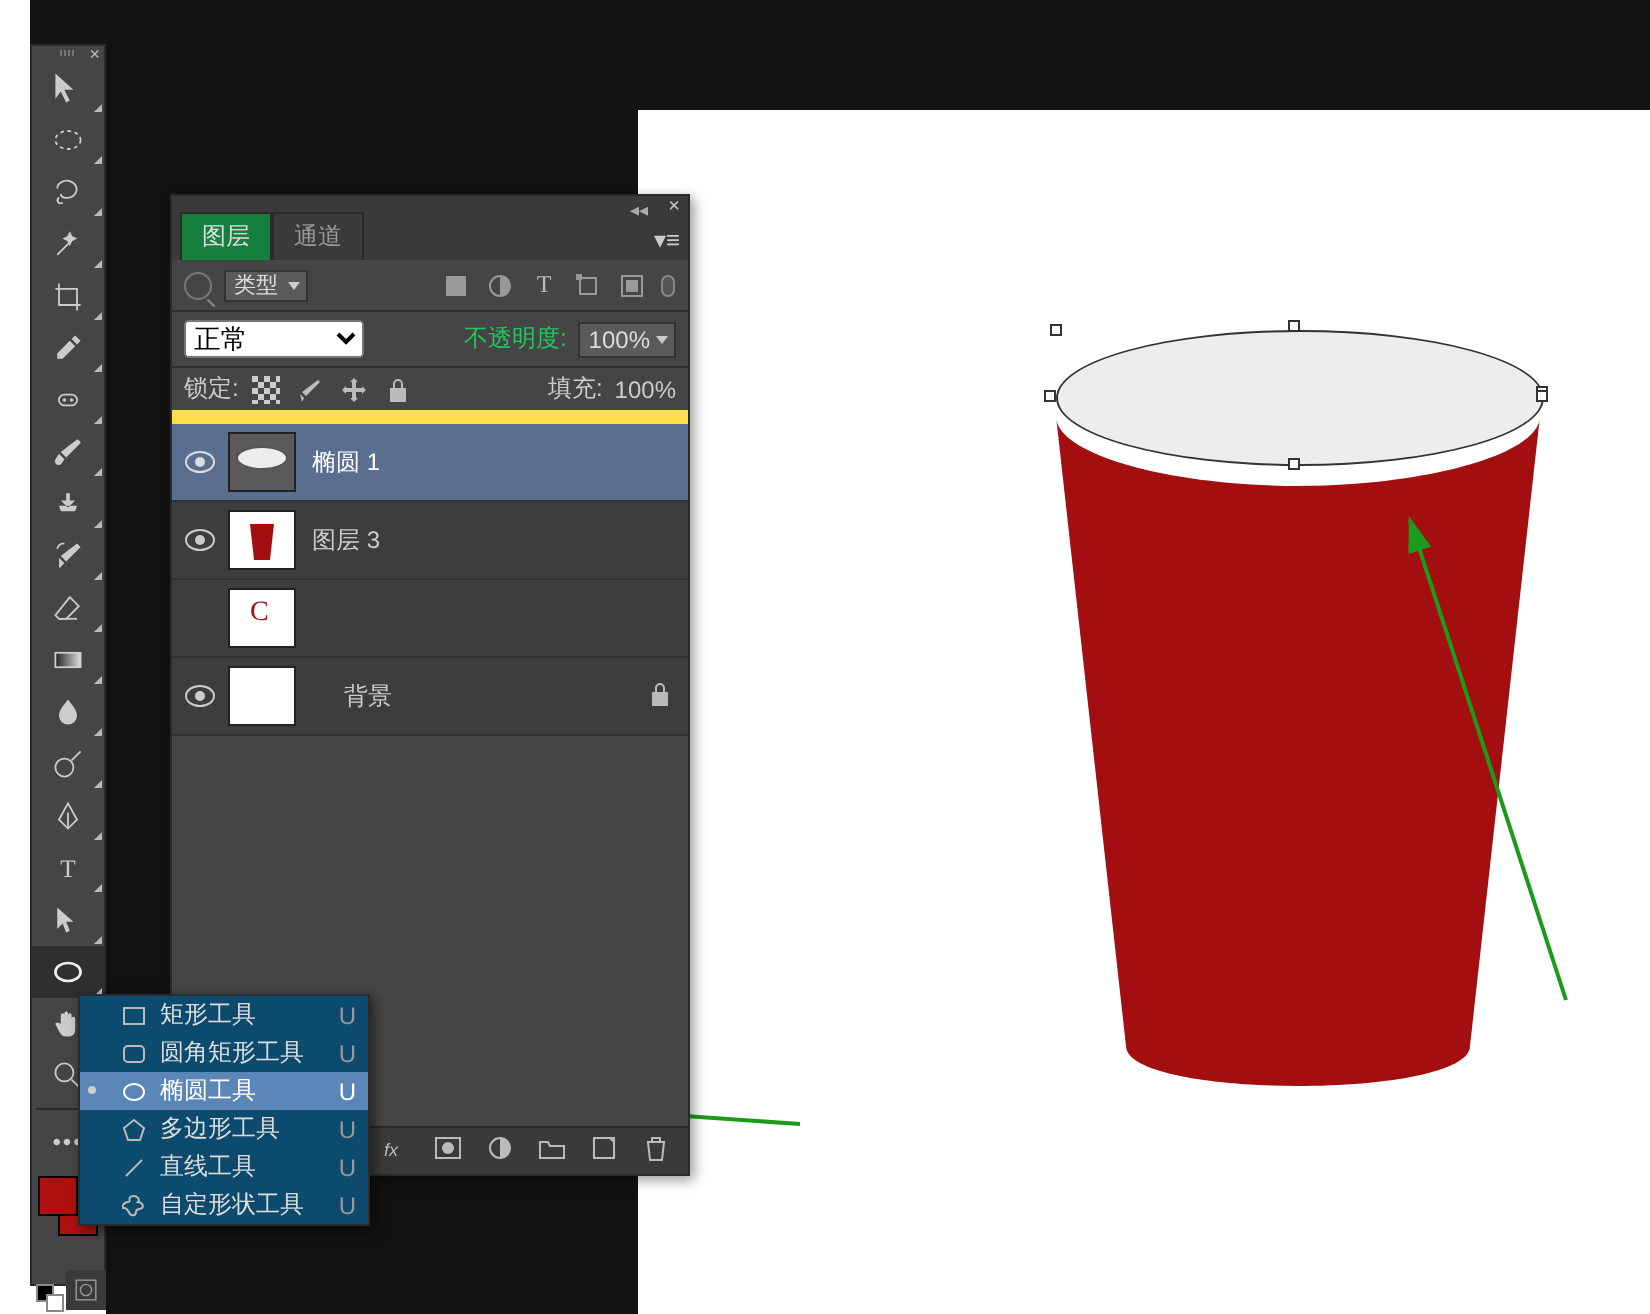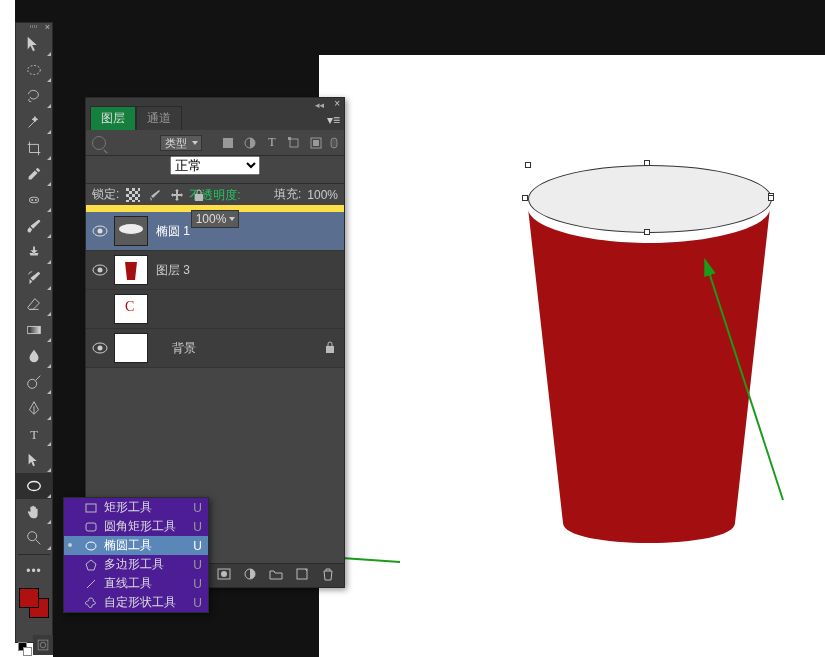--- a/index.html
+++ b/index.html
@@ -73,22 +73,22 @@
   .cup-body path { fill: #a30f11; }
   .cup-top {
     position: absolute; left: 528px; top: 165px; width: 244px; height: 68px;
     border-radius: 50%; background: #ededed; border: 1px solid #333;
   }
   .handle { position:absolute; width:6px; height:6px; background:#fff; border:1px solid #333; }
   .h-tl{left:525px; top:162px;} .h-tr{left:768px; top:193px;} .h-ml{left:522px;top:195px;}
   .h-tc{left:644px; top:160px;} .h-bc{left:644px; top:229px;} .h-mr{left:768px; top:195px;}
 
   .flyout {
-    position: absolute; left: 63px; top: 497px; width: 146px;
-    background: #4c1d95; border: 1px solid #2b2b2b; z-index: 50;
+    position: absolute; left: 39px; top: 497px; width: 146px;
+    background: #0c4a6e; border: 1px solid #2b2b2b; z-index: 50;
     box-shadow: 2px 2px 6px rgba(0,0,0,.5);
   }
   .fly-item {
     height: 19px; display:flex; align-items:center; padding: 0 6px 0 20px;
     position:relative; cursor:pointer; color:#ddd;
   }
   .fly-item .dot{position:absolute;left:4px;top:7px;width:4px;height:4px;background:#ccc;border-radius:50%;}
   .fly-item .ic{ width:14px; display:inline-flex; justify-content:center; margin-right:6px; color:#bbb;}
   .fly-item .label{ flex:1; }
   .fly-item .sc{ color:#999; }
@@ -110,27 +110,26 @@
   .tab { padding: 3px 10px 3px; background:#15803d; border:1px solid #2a2a2a; border-bottom:none; color:#ddd; margin-right:0; cursor:pointer;}
   .tab.inactive { background:#3a3a3a; color:#999;}
   .tabs .menu { position:absolute; right:4px; top:3px; color:#ccc; cursor:pointer;}
   .filters {
     height: 26px; display:flex; align-items:center; padding: 0 6px; gap:6px;
     border-bottom:1px solid #2d2d2d;
   }
   .filters .search { width:14px;height:14px;border:1px solid #777;border-radius:50%;position:relative;}
   .filters .search::after{content:"";position:absolute;right:-3px;bottom:-3px;width:5px;height:1px;background:#888;transform:rotate(45deg);}
   .filters select { background:#5a5a5a;color:#ddd;border:1px solid #333;font-size:11px;padding:1px 14px 1px 4px;appearance:none;}
-  .filters .sel-wrap{position:relative;margin-left:48px;}
+  .filters .sel-wrap{position:relative;}
   .filters .sel-wrap::after{content:"";position:absolute;right:4px;top:6px;border-left:3px solid transparent;border-right:3px solid transparent;border-top:4px solid #ccc;}
   .filters .ficon{width:16px;height:16px;display:flex;align-items:center;justify-content:center;color:#bbb;cursor:pointer;}
   .row2 {
     height: 28px; display:flex; align-items:center; padding: 0 6px; gap:6px;
     border-bottom:1px solid #2d2d2d;
-    flex-direction:column;
   }
   .row2 .sel-wrap select{width:90px;}
   .row2 .lbl{color:#22c55e;}
   .row2 .pct{ background:#5a5a5a;border:1px solid #333;padding:1px 12px 1px 4px;color:#ddd;position:relative;}
   .row2 .pct::after{content:"";position:absolute;right:3px;top:6px;border-left:3px solid transparent;border-right:3px solid transparent;border-top:4px solid #ccc;}
   .row3 {
     height: 28px; display:flex; align-items:center; padding: 0 6px; gap:6px;
     border-bottom:7px solid #fde047;
   }
   .row3 .lockic{width:16px;height:16px;display:flex;align-items:center;justify-content:center;color:#bbb;}

